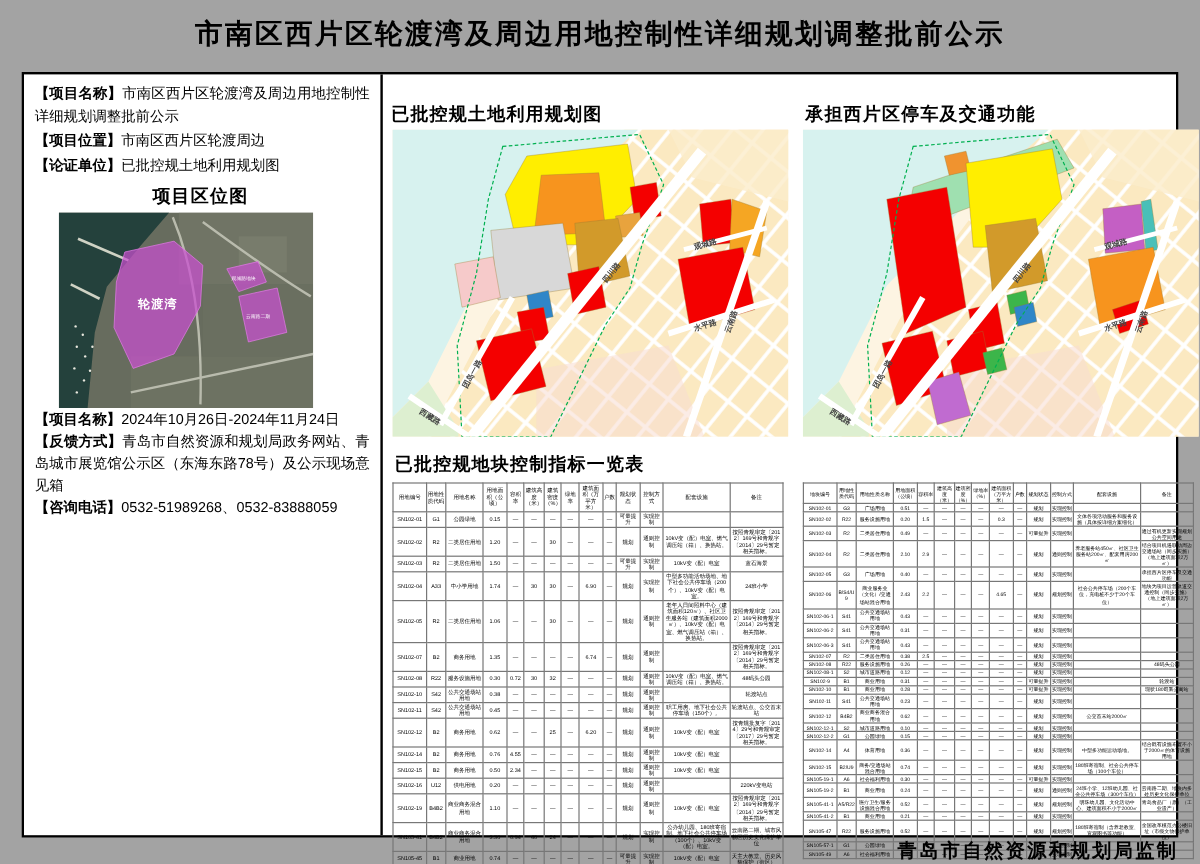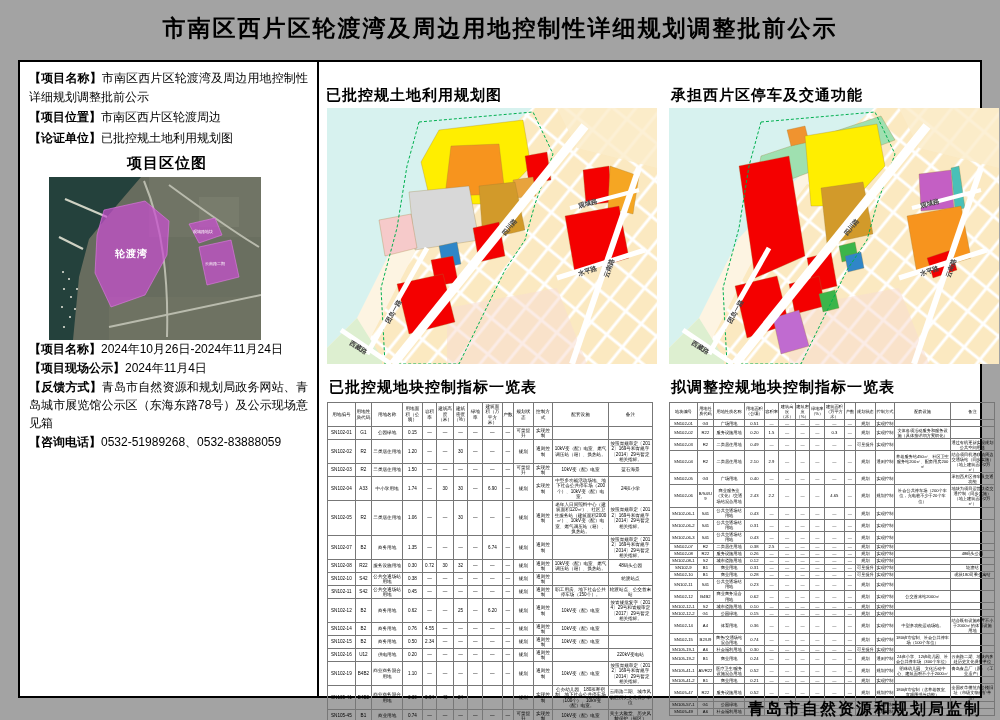--- a/index.html
+++ b/index.html
@@ -106,21 +106,20 @@
             <polygon points="140,47 166,41 173,58 150,66" fill="#c94fd0" fill-opacity="0.72" stroke="#e27ae6" stroke-width="0.6"></polygon>
             <polygon points="150,70 182,63 190,100 158,108" fill="#c94fd0" fill-opacity="0.72" stroke="#e27ae6" stroke-width="0.6"></polygon>
           </g>
           <text x="66" y="80" class="sat-label-main">轮渡湾</text>
           <text x="144" y="56" class="sat-label-small">观城路地块</text>
           <text x="156" y="88" class="sat-label-small">云南路二期</text>
         </svg>
       </div>
 
       <p class="notice-item"><span class="info-label">【项目名称】</span><span>2024年10月26日-2024年11月24日</span></p>
-      <p class="notice-item"><span class="info-label">【项目现场公示】</span><span>2024年11月4日</span></p>
       <p class="notice-item"><span class="info-label">【反馈方式】</span><span>青岛市自然资源和规划局政务网站、青岛城市展览馆公示区（东海东路78号）及公示现场意见箱</span></p>
       <p class="notice-item"><span class="info-label">【咨询电话】</span><span>0532-51989268、0532-83888059</span></p>
     </div>
 
     <div class="right-panel">
 
       <div class="map-title mt-left">已批控规土地利用规划图</div>
       <div class="map-title mt-right">承担西片区停车及交通功能</div>
 
       <div class="map-box mb-left">
@@ -225,21 +224,20 @@
             <text class="road-label" transform="translate(281,170) rotate(-71)">云南路</text>
             <text class="road-label" transform="translate(252,168) rotate(-18)">水平路</text>
             <text class="road-label" transform="translate(252,100) rotate(-15)">观城路</text>
             <text class="road-label" transform="translate(62,216) rotate(-61)">团岛一路</text>
             <text class="road-label" transform="translate(22,236) rotate(32)">西藏路</text>
           </g>
         </svg>
       </div>
 
       <div class="table-title tt-left">已批控规地块控制指标一览表</div>
-      <div class="table-title tt-right">拟调整控规地块控制指标一览表</div>
 
       <div class="tbl-wrap tw-left">
           <table>
             <colgroup>
               <col class="c1">
               <col class="c2">
               <col class="c3">
               <col class="c4">
               <col class="c5">
               <col class="c6">

